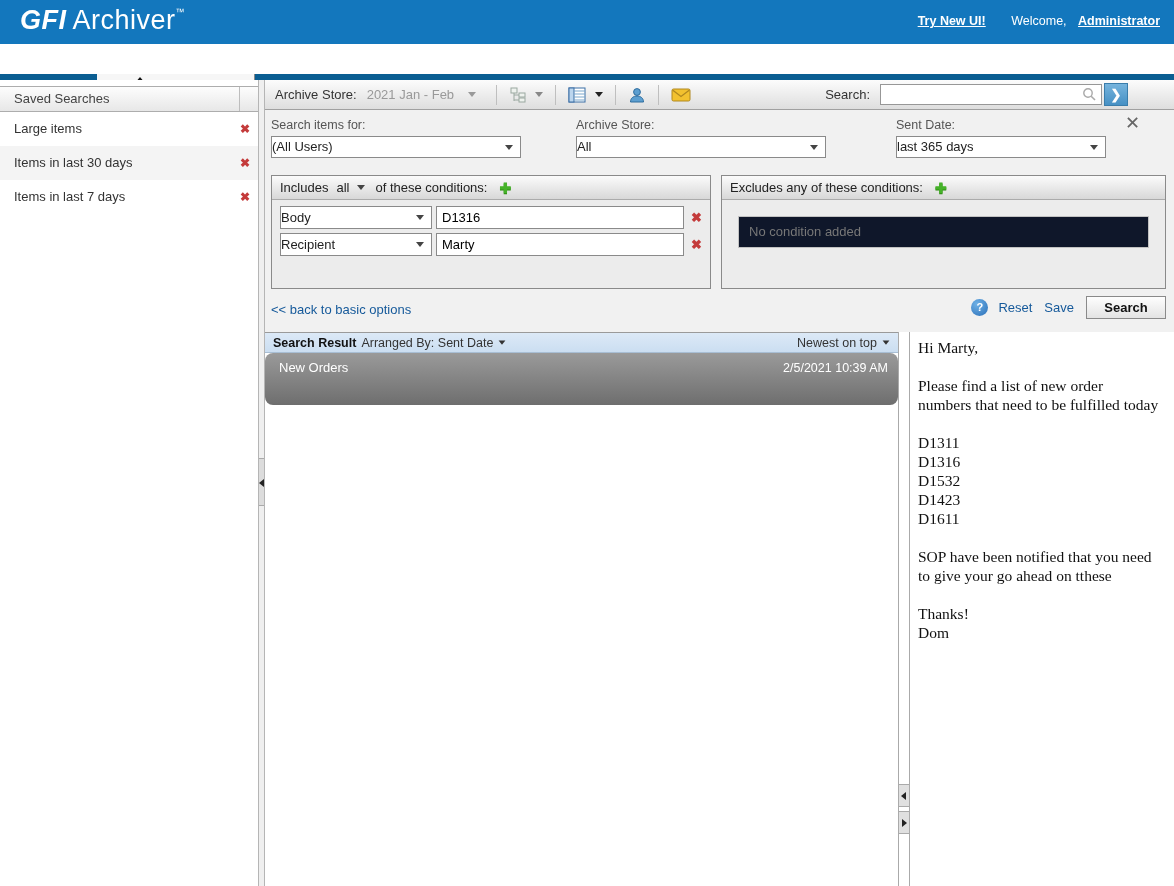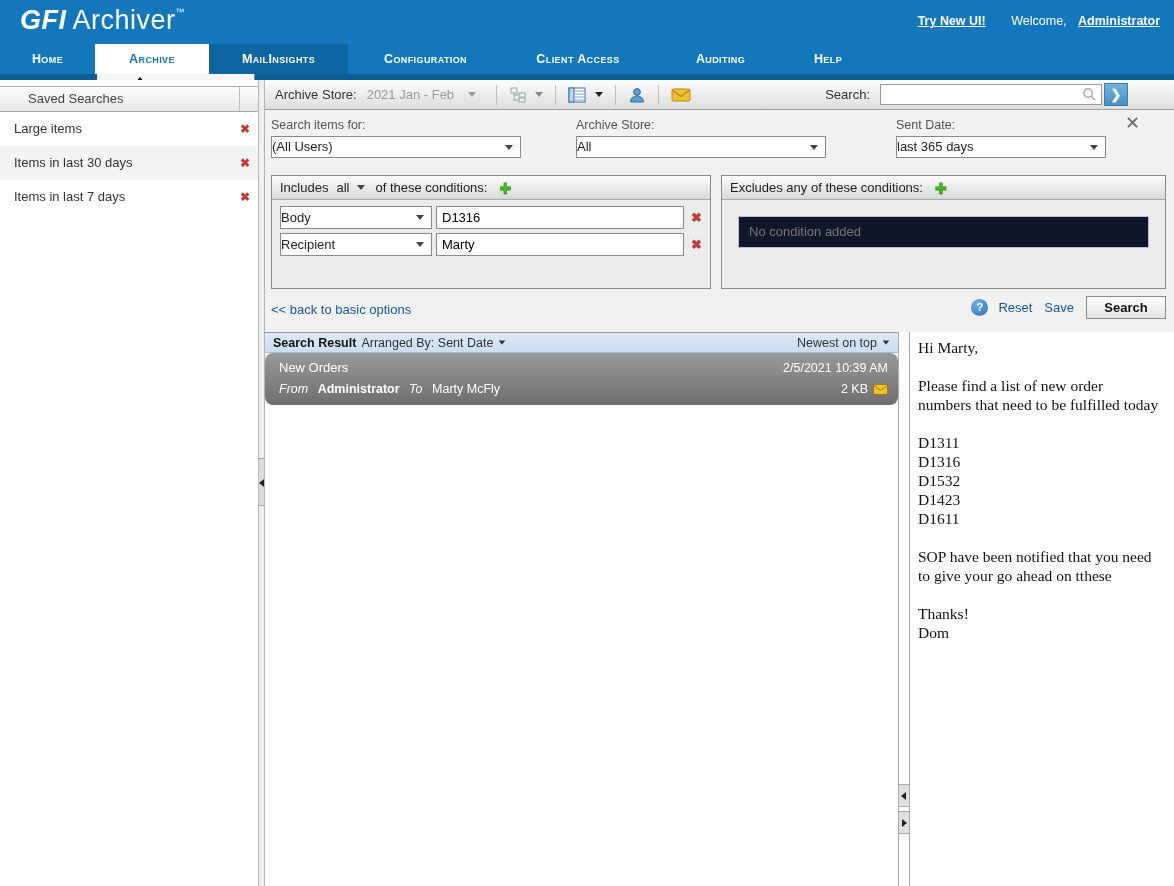--- a/index.html
+++ b/index.html
@@ -28,21 +28,21 @@
   
   .submenu-remnant { position:absolute; left:97px; top:74px; width:158px; height:11px;
                      background:#f6f6f6; border-bottom:1px solid #8a8a8a; border-right:1px solid #8a8a8a; }
   .submenu-remnant .tick { position:absolute; left:38px; top:3px; width:0; height:0;
                      border-left:5px solid transparent; border-right:5px solid transparent; border-bottom:6px solid #111; }
 
   
   .sidebar { position:absolute; left:0; top:80px; width:258px; height:806px; background:#fff; }
   .sidebar-header { position:absolute; left:0; top:6px; width:258px; height:26px;
         background:linear-gradient(#fdfdfd,#e7e7e7); border-top:1px solid #adadad; border-bottom:1px solid #adadad;
-        font-size:13px; color:#444; line-height:24px; padding-left:28px; }
+        font-size:13px; color:#444; line-height:24px; padding-left:14px; }
   .sidebar-header .hdr-divider { position:absolute; right:18px; top:0; width:1px; height:24px; background:#bdbdbd; }
   .sidebar-list { position:absolute; left:0; top:32px; width:258px; }
   .saved-item { position:relative; height:34px; line-height:34px; padding-left:14px; font-size:13px; color:#333; cursor:pointer; }
   .saved-item.alt { background:#f4f4f4; }
   .saved-item .del { position:absolute; right:8px; top:0; color:#C43B3B; font-size:12px; font-weight:bold; cursor:pointer; }
 
   
   .v-splitter { position:absolute; left:258px; top:80px; width:7px; height:806px; background:#efefef;
                 border-left:1px solid #b5b5b5; border-right:1px solid #b5b5b5; }
   .v-splitter .handle { position:absolute; left:0; top:378px; width:5px; height:48px; background:#dcdcdc;
@@ -151,29 +151,20 @@
     <div class="logo">
       <span class="gfi">GFI</span><span class="product">Archiver</span><sup>™</sup>
     </div>
     <div class="header-right">
       <a>Try New UI!</a>
       <span class="welcome">Welcome,</span>
       <a>Administrator</a>
     </div>
   </div>
 
-  <div class="nav">
-    <div class="nav-item" style="width:95px">Home</div>
-    <div class="nav-item active" style="width:114px">Archive</div>
-    <div class="nav-item highlight" style="width:139px">MailInsights</div>
-    <div class="nav-item" style="width:155px">Configuration</div>
-    <div class="nav-item" style="width:150px">Client Access</div>
-    <div class="nav-item" style="width:135px">Auditing</div>
-    <div class="nav-item" style="width:80px">Help</div>
-  </div>
   <div class="nav-strip"></div>
   <div class="submenu-remnant">
     <span class="tick"></span>
   </div>
 
   <div class="sidebar">
     <div class="sidebar-header">
       <span>Saved Searches</span>
       <span class="hdr-divider"></span>
     </div>
@@ -333,35 +324,20 @@
         <span class="rh-right">
           <span>Newest on top</span>
           <span class="tri-down"></span>
         </span>
       </div>
       <div class="result-row">
         <div class="rr-line">
           <span class="rr-subject">New Orders</span>
           <span class="rr-date">2/5/2021 10:39 AM</span>
         </div>
-        <div class="rr-line rr-line2">
-          <span>
-            <span class="rr-from-label">From</span>
-            <span class="rr-from">Administrator</span>
-            <span class="rr-to-label">To</span>
-            <span class="rr-to">Marty McFly</span>
-          </span>
-          <span class="rr-size">
-            <span>2 KB</span>
-            <svg width="15" height="11" viewBox="0 0 15 11">
-              <rect x="0.5" y="0.5" width="14" height="10" fill="#f2c12f" stroke="#9c7a18"></rect>
-              <path d="M0.5 1 L7.5 6.5 L14.5 1" fill="none" stroke="#9c7a18"></path>
-            </svg>
-          </span>
-        </div>
       </div>
     </div>
 
     <div class="r-splitter">
       <div class="handle h1">
         <span class="tri-left"></span>
       </div>
       <div class="handle h2">
         <span class="tri-right"></span>
       </div>

